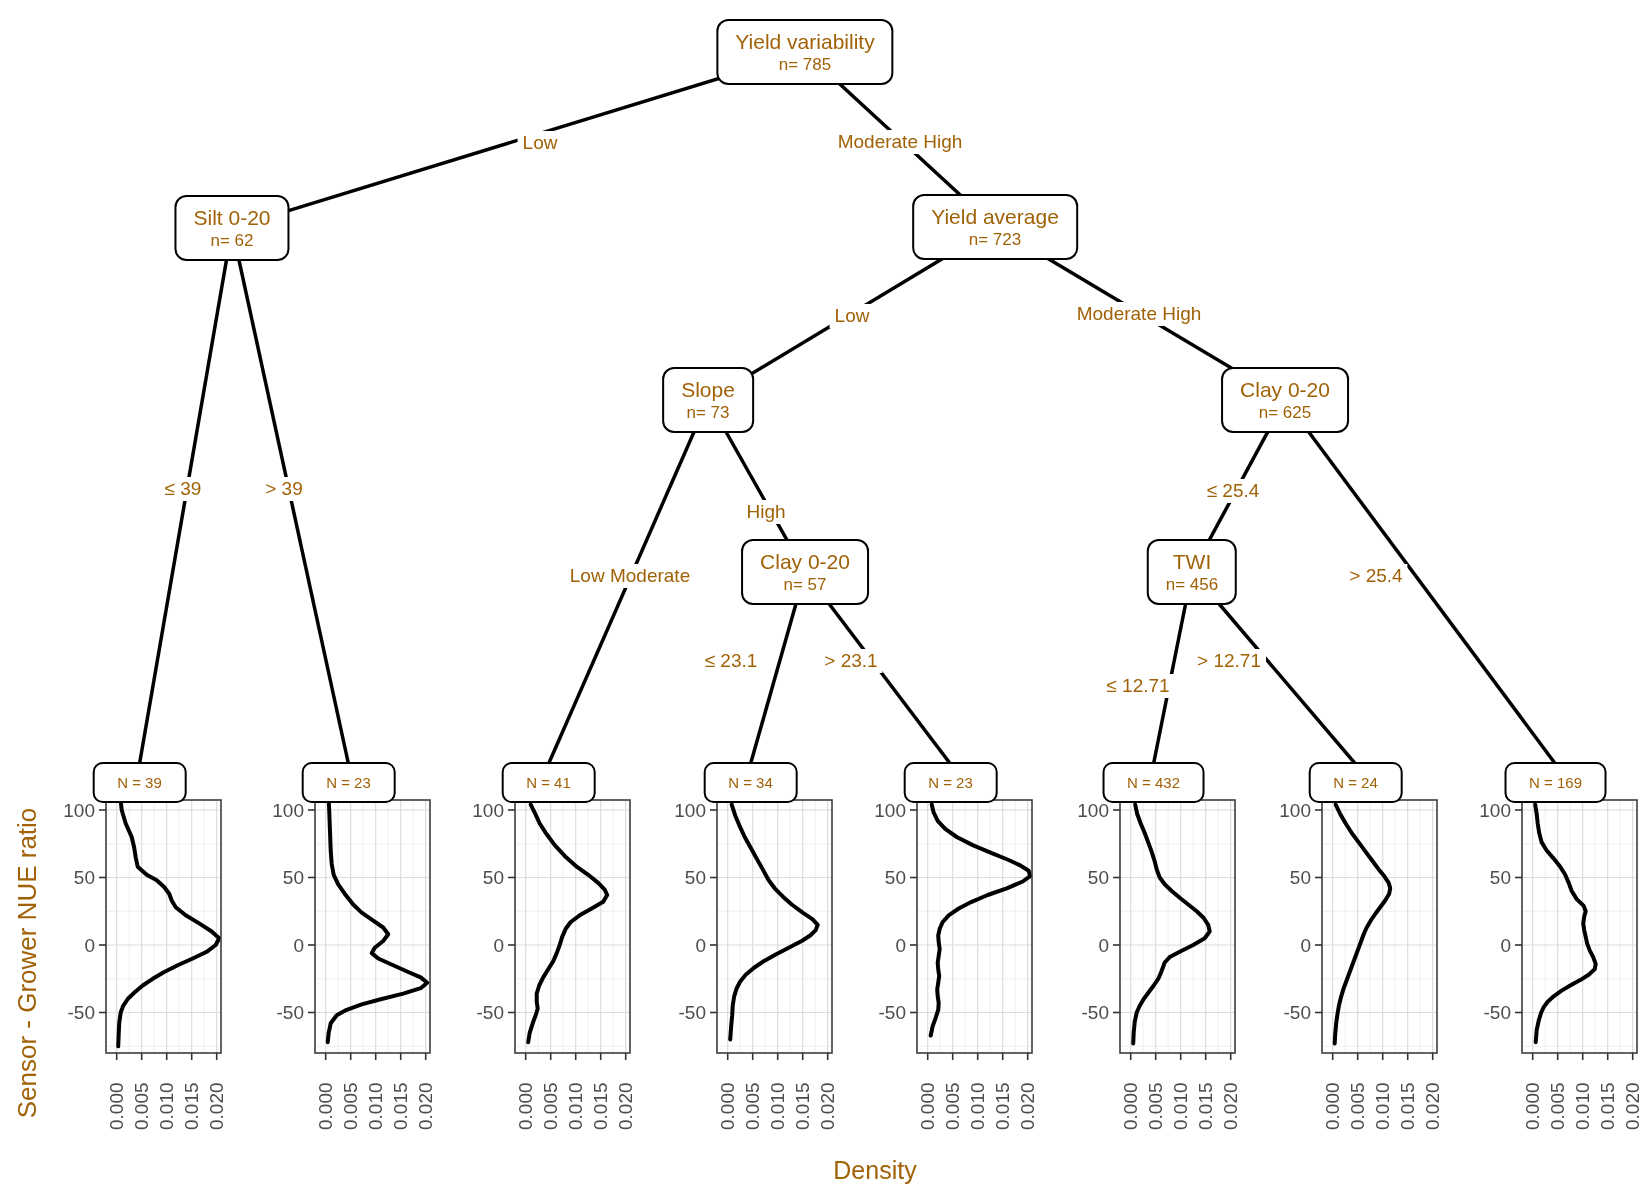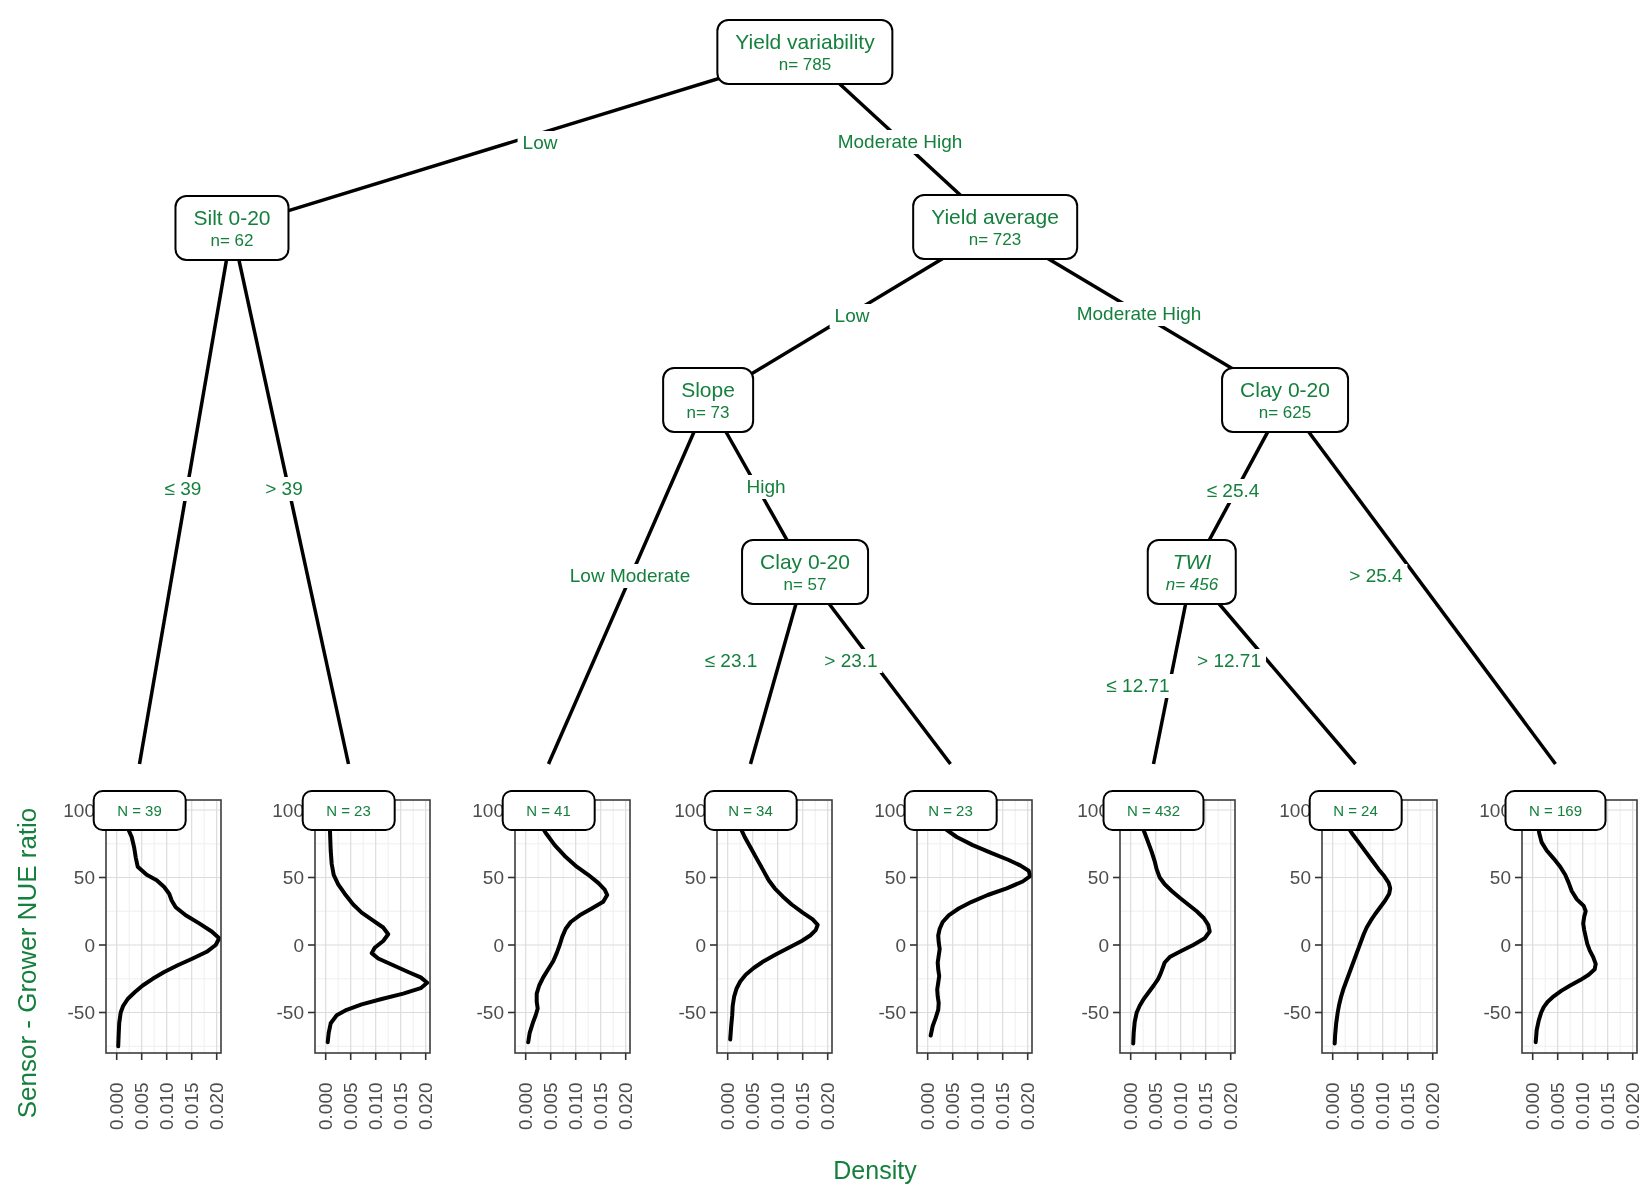--- a/index.html
+++ b/index.html
@@ -1,37 +1,37 @@
 <!DOCTYPE html>
 <html><head>
 <meta charset="utf-8">
 <style>
   html,body{margin:0;padding:0;background:#fff;}
   #stage{
     position:relative;width:1650px;height:1187px;background:#ffffff;overflow:hidden;
-    font-family:"Liberation Sans",sans-serif;color:#15803d;
+    font-family:"Liberation Sans",sans-serif;color:#a16207;
   }
   #edge-layer{position:absolute;left:0;top:0;}
   .tree-node{
     position:absolute;transform:translate(-50%,-50%);
     background:#ffffff;border:2px solid #000;border-radius:12px;
     padding:8px 17px;text-align:center;z-index:3;white-space:nowrap;
   }
   .node-title{font-size:21px;line-height:25px;}
   .node-n{font-size:17px;line-height:20px;margin-top:1px;}
   .edge-label{
     position:absolute;transform:translate(-50%,-50%);
     background:#ffffff;padding:1px 5px;font-size:19px;z-index:2;white-space:nowrap;
   }
   .terminal-cell{position:absolute;width:163px;height:375px;z-index:1;}
   .terminal-cell svg{position:absolute;left:0;top:0;overflow:visible;}
   .terminal-header{
     position:absolute;top:2px;left:50%;transform:translateX(-50%);
     background:#fff;border:2px solid #000;border-radius:10px;
-    padding:10px 23px;font-size:15px;white-space:nowrap;z-index:4;margin-top:28px;
+    padding:10px 23px;font-size:15px;white-space:nowrap;z-index:4;
   }
   #x-axis-title{
     position:absolute;left:875px;top:1170px;transform:translate(-50%,-50%);
     font-size:25px;z-index:1;
   }
   #y-axis-title{
     position:absolute;left:27px;top:963px;transform:translate(-50%,-50%) rotate(-90deg);
     font-size:26px;white-space:nowrap;z-index:1;
   }
 </style>
@@ -74,33 +74,33 @@
     <div class="node-n">n= 73</div>
   </div>
   <div class="tree-node" style="left: 805px; top: 572px;">
     <div class="node-title">Clay 0-20</div>
     <div class="node-n">n= 57</div>
   </div>
   <div class="tree-node" style="left: 1285px; top: 400px;">
     <div class="node-title">Clay 0-20</div>
     <div class="node-n">n= 625</div>
   </div>
-  <div class="tree-node" style="left: 1192px; top: 572px; font-style: italic;">
+  <div class="tree-node" style="left: 1192px; top: 572px;">
     <div class="node-title">TWI</div>
     <div class="node-n">n= 456</div>
   </div>
 
   <span class="edge-label" style="left: 540px; top: 143px;">Low</span>
   <span class="edge-label" style="left: 900px; top: 142px;">Moderate High</span>
   <span class="edge-label" style="left: 183px; top: 489px;">≤  39</span>
   <span class="edge-label" style="left: 284px; top: 489px; text-align: center;">&gt;  39</span>
   <span class="edge-label" style="left: 852px; top: 316px;">Low</span>
   <span class="edge-label" style="left: 1139px; top: 314px;">Moderate High</span>
   <span class="edge-label" style="left: 614px; top: 576px; margin-left: 16px;">Low Moderate</span>
-  <span class="edge-label" style="left: 766px; top: 487px; text-align: right;">High</span>
+  <span class="edge-label" style="left: 766px; top: 512px; text-align: right;">High</span>
   <span class="edge-label" style="left: 731px; top: 661px;">≤ 23.1</span>
   <span class="edge-label" style="left: 851px; top: 661px;">&gt; 23.1</span>
   <span class="edge-label" style="left: 1233px; top: 491px;">≤ 25.4</span>
   <span class="edge-label" style="left: 1376px; top: 576px;">&gt; 25.4</span>
   <span class="edge-label" style="left: 1138px; top: 661px; margin-top: 25px;">≤ 12.71</span>
   <span class="edge-label" style="left: 1229px; top: 661px;">&gt; 12.71</span>
 
   <div id="terminals">
       <div class="terminal-cell" style="left: 58px; top: 760px;">
         <svg width="163" height="375">

